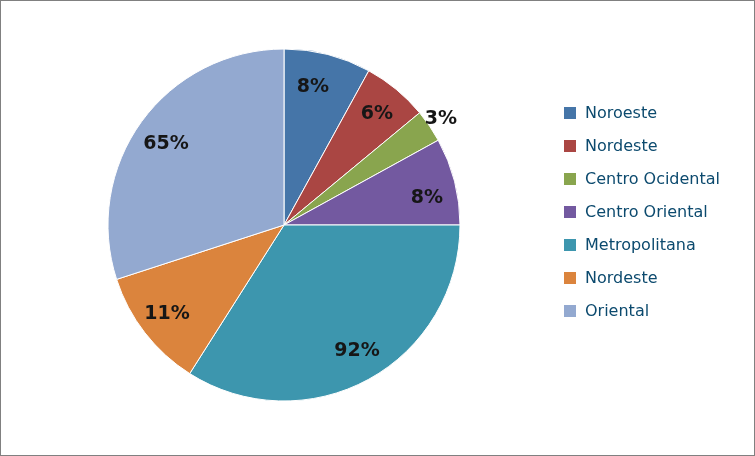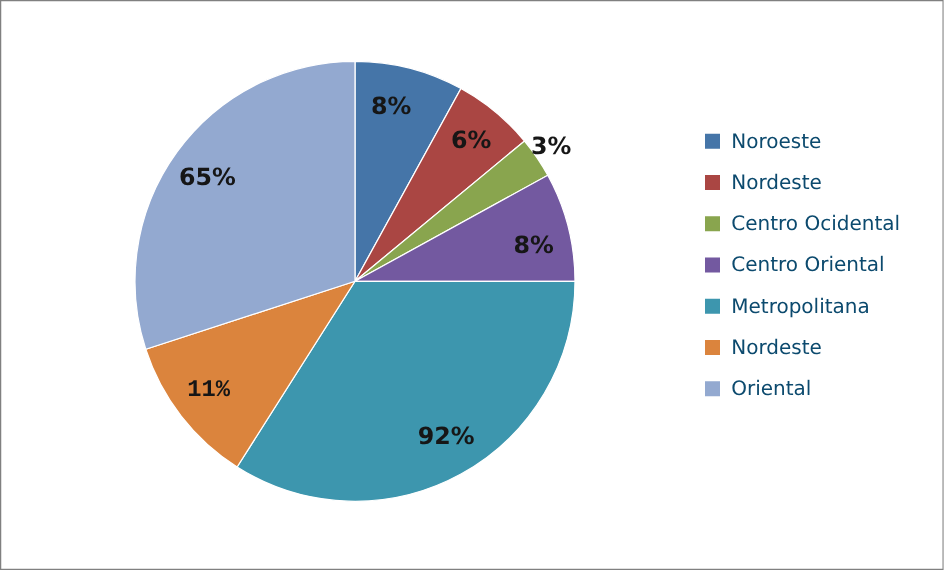--- a/index.html
+++ b/index.html
@@ -84,21 +84,21 @@
           <path d="M 283 224 L 188.69 372.60 A 176 176 0 0 1 115.61 278.39 Z" fill="#db843d" stroke="#ffffff" stroke-width="1"></path>
           <path d="M 283 224 L 115.61 278.39 A 176 176 0 0 1 283.00 48.00 Z" fill="#93a9d0" stroke="#ffffff" stroke-width="1"></path>
         </g>
     </svg>
     <div id="pie-labels">
         <div class="slice-label" style="left: 312px; top: 84px;">8%</div>
         <div class="slice-label" style="left: 376px; top: 111px;">6%</div>
         <div class="slice-label" style="left: 440px; top: 116px;">3%</div>
         <div class="slice-label" style="left: 426px; top: 195px;">8%</div>
         <div class="slice-label" style="left: 356px; top: 348px;">92%</div>
-        <div class="slice-label" style="left: 166px; top: 311px; font-family: Liberation Mono, monospace;">11%</div>
+        <div class="slice-label" style="left: 166px; top: 311px;">11%</div>
         <div class="slice-label" style="left: 165px; top: 141px;">65%</div>
       </div>
   </div>
 
   <div id="legend">
       <div class="legend-item">
         <span class="legend-swatch" style="background: rgb(69, 117, 168);"></span>
         <span class="legend-label">Noroeste</span>
       </div>
       <div class="legend-item">

